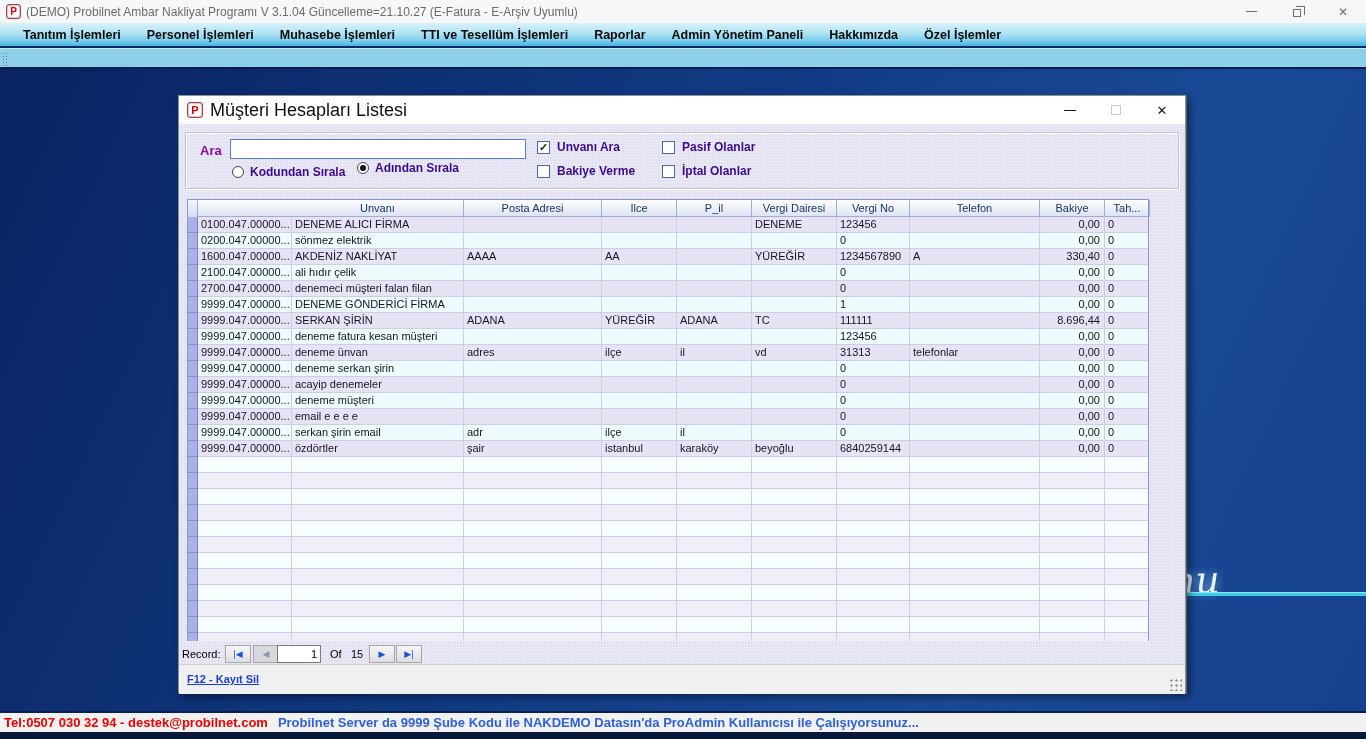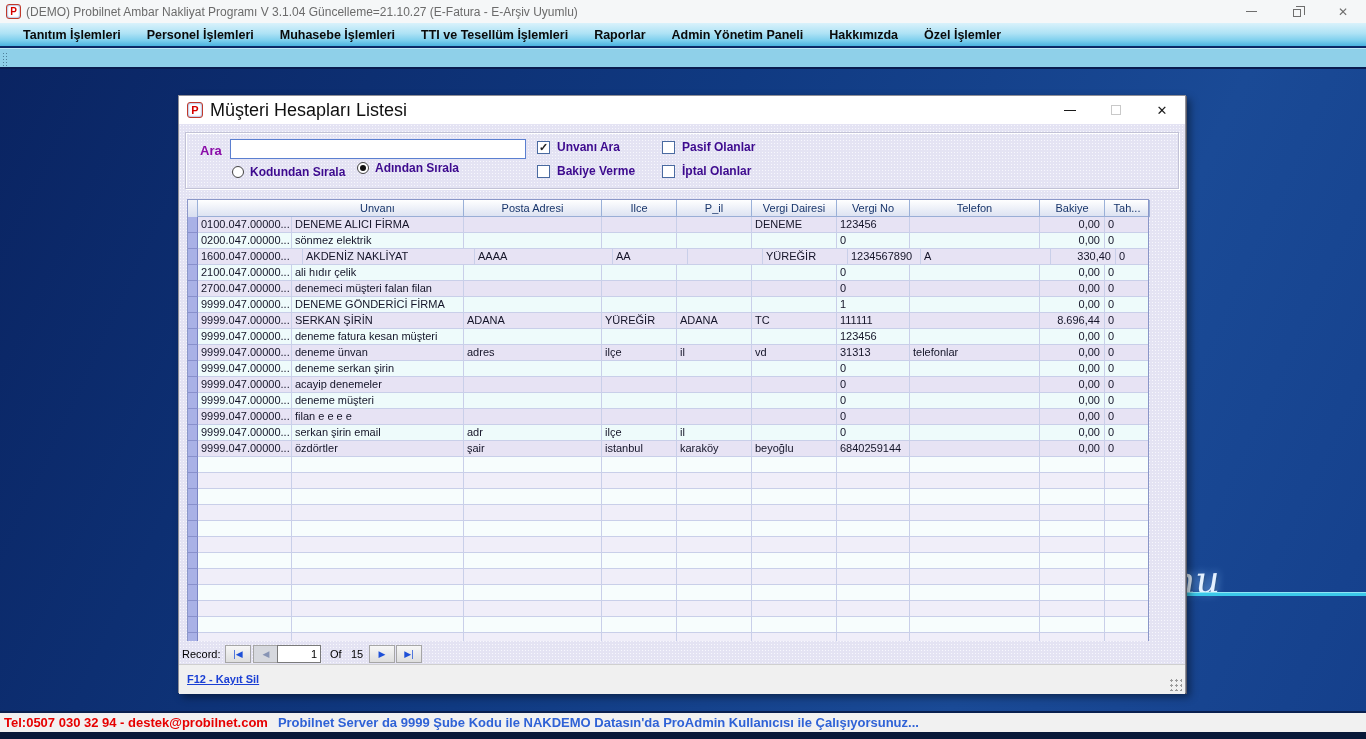--- a/index.html
+++ b/index.html
@@ -212,21 +212,21 @@
             <span class="cell" style="width: 75px;"></span>
             <span class="cell" style="width: 75px;"></span>
             <span class="cell" style="width: 85px;"></span>
             <span class="cell" style="width: 73px;">0</span>
             <span class="cell" style="width: 130px;"></span>
             <span class="cell right" style="width: 65px;">0,00</span>
             <span class="cell" style="width: 45px;">0</span>
           </div>
           <div class="grid-row odd">
             <span class="ind-cell"></span>
-            <span class="cell" style="width: 105px;">1600.047.00000...</span>
+            <span class="cell" style="width: 94px;">1600.047.00000...</span>
             <span class="cell" style="width: 172px;">AKDENİZ NAKLİYAT</span>
             <span class="cell" style="width: 138px;">AAAA</span>
             <span class="cell" style="width: 75px;">AA</span>
             <span class="cell" style="width: 75px;"></span>
             <span class="cell" style="width: 85px;">YÜREĞİR</span>
             <span class="cell" style="width: 73px;">1234567890</span>
             <span class="cell" style="width: 130px;">A</span>
             <span class="cell right" style="width: 65px;">330,40</span>
             <span class="cell" style="width: 45px;">0</span>
           </div>
@@ -343,21 +343,21 @@
             <span class="cell" style="width: 75px;"></span>
             <span class="cell" style="width: 85px;"></span>
             <span class="cell" style="width: 73px;">0</span>
             <span class="cell" style="width: 130px;"></span>
             <span class="cell right" style="width: 65px;">0,00</span>
             <span class="cell" style="width: 45px;">0</span>
           </div>
           <div class="grid-row odd">
             <span class="ind-cell"></span>
             <span class="cell" style="width: 94px;">9999.047.00000...</span>
-            <span class="cell" style="width: 172px;">filan e e e e</span>
+            <span class="cell" style="width: 172px;">email e e e e</span>
             <span class="cell" style="width: 138px;"></span>
             <span class="cell" style="width: 75px;"></span>
             <span class="cell" style="width: 75px;"></span>
             <span class="cell" style="width: 85px;"></span>
             <span class="cell" style="width: 73px;">0</span>
             <span class="cell" style="width: 130px;"></span>
             <span class="cell right" style="width: 65px;">0,00</span>
             <span class="cell" style="width: 45px;">0</span>
           </div>
           <div class="grid-row even">

